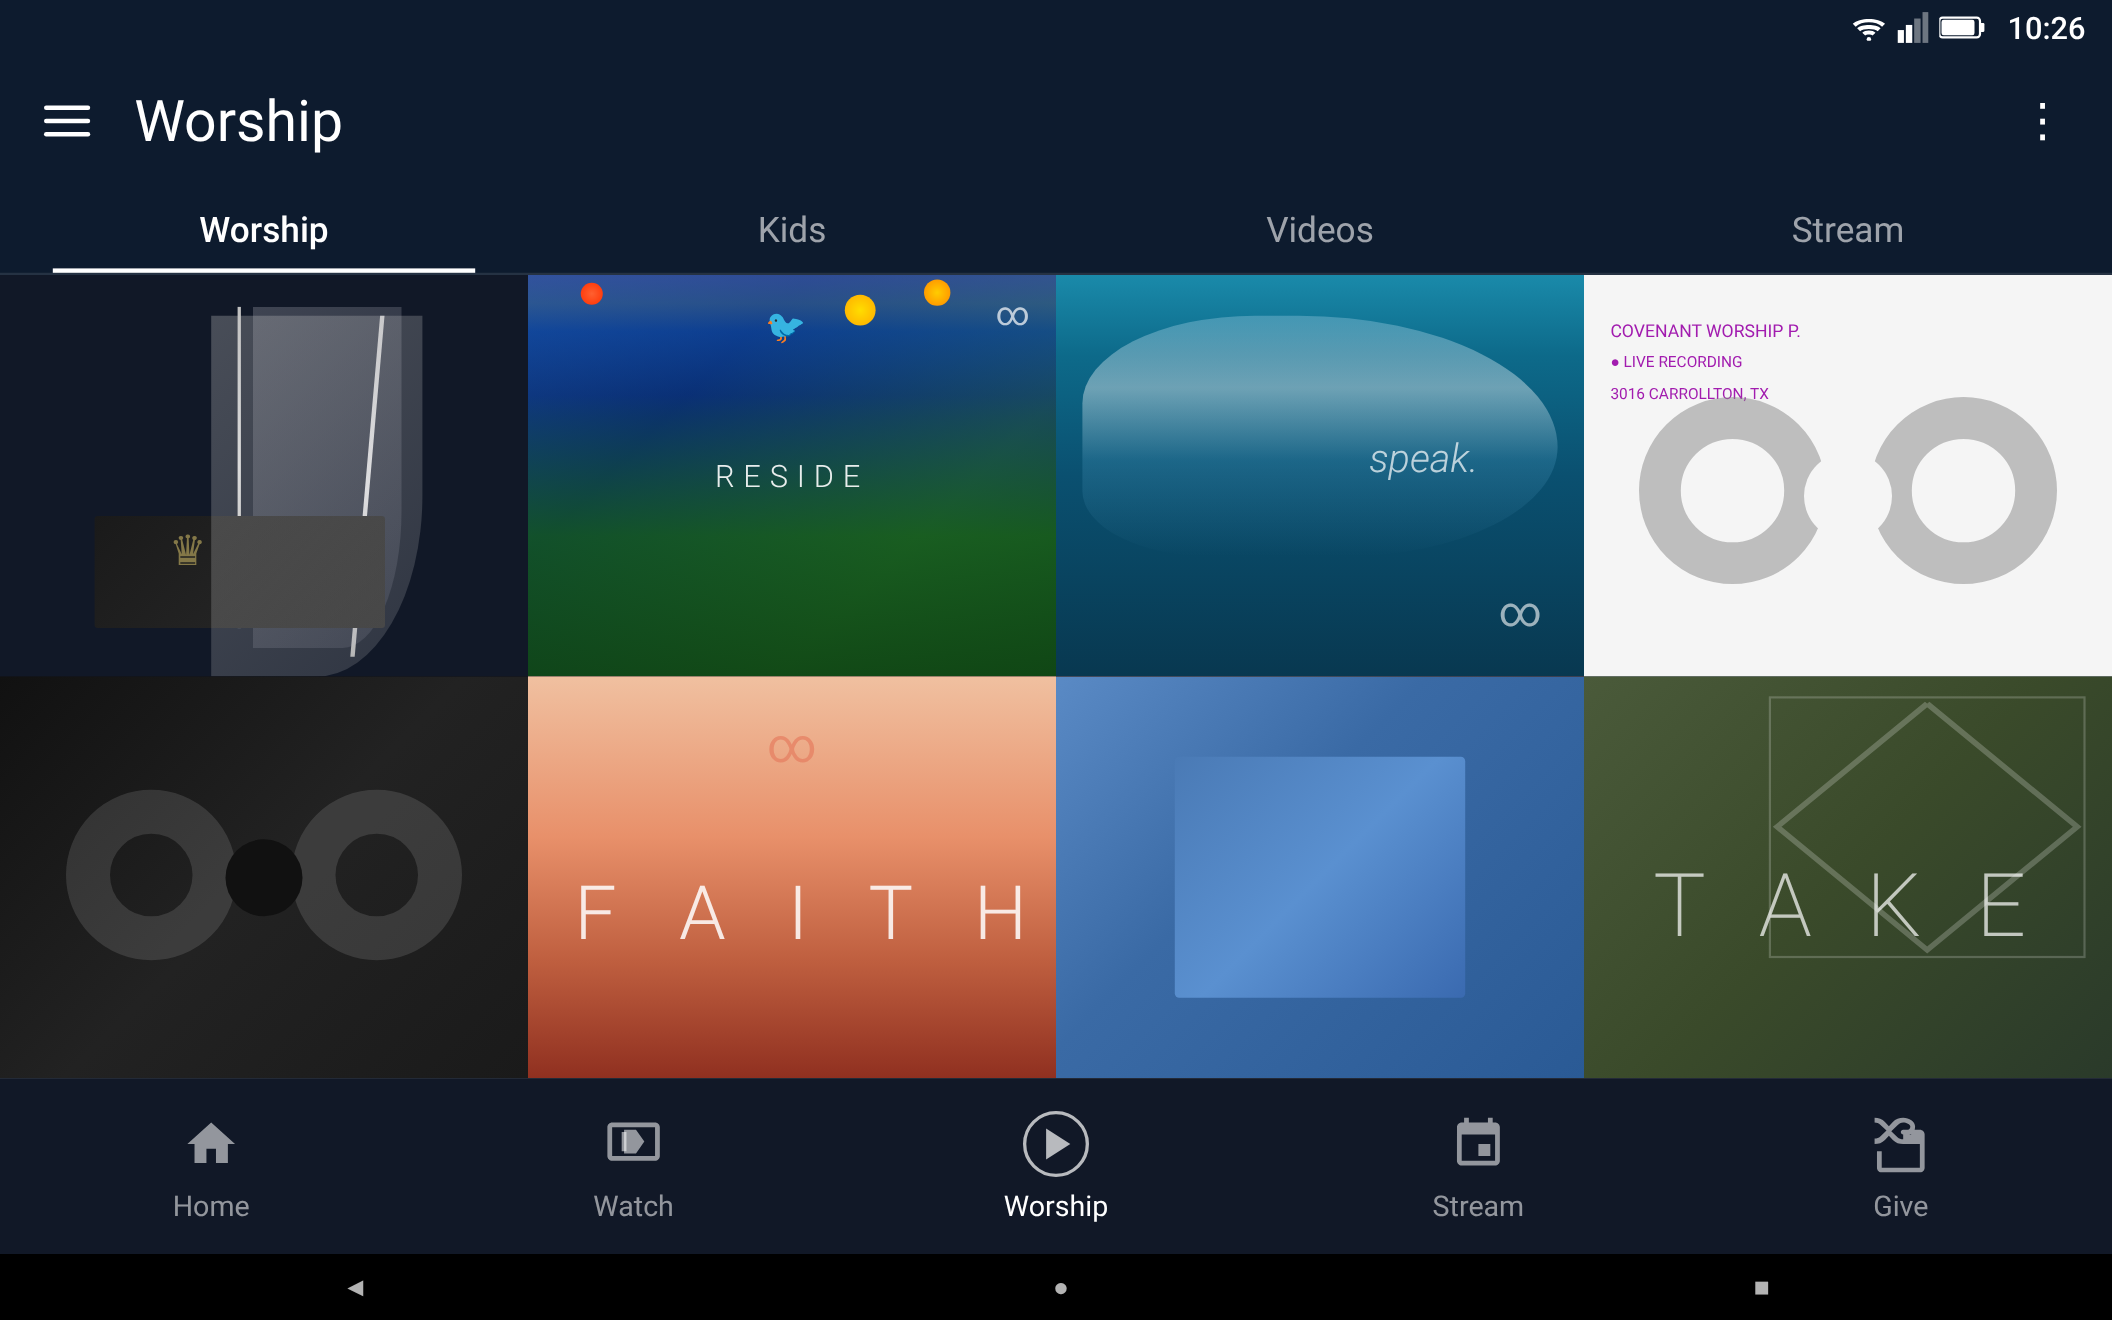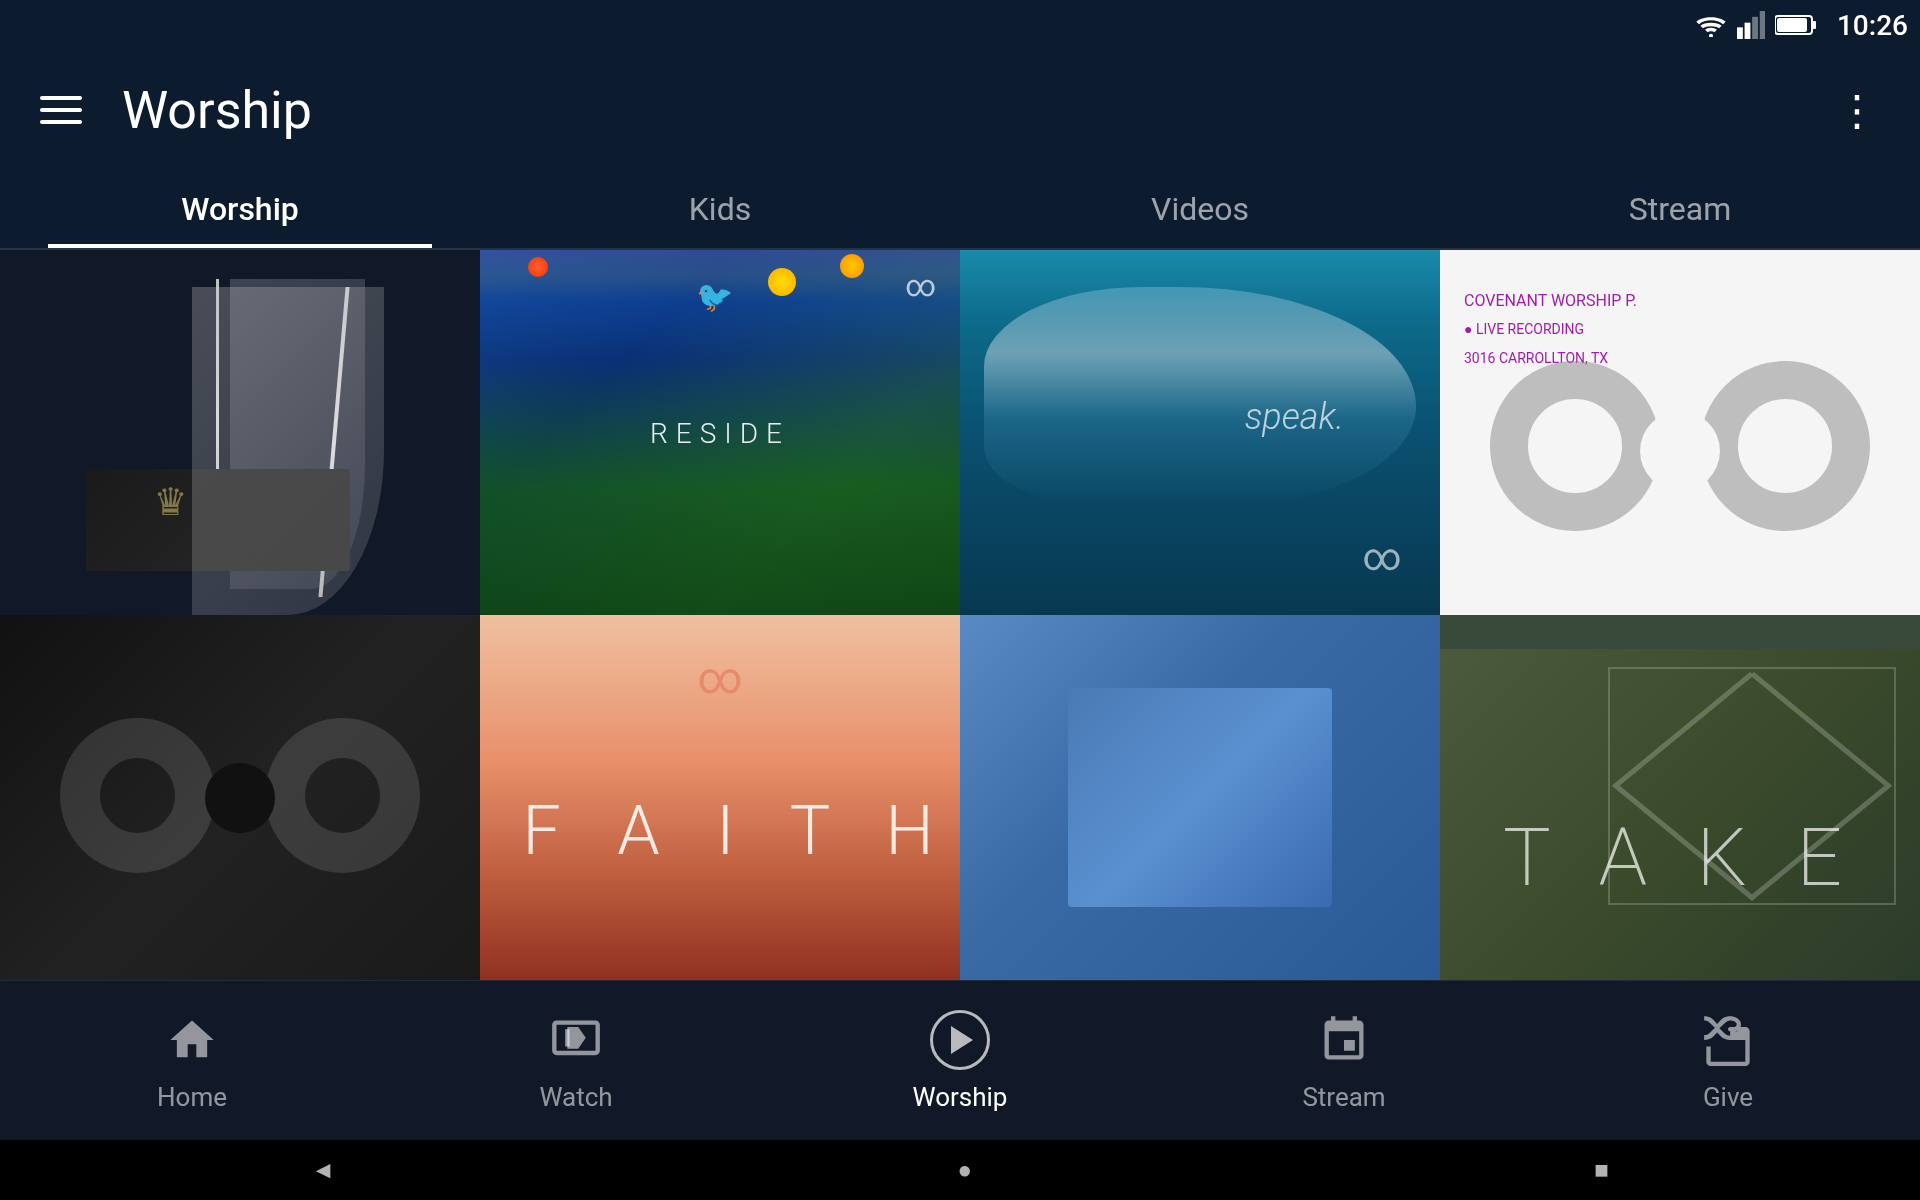--- a/index.html
+++ b/index.html
@@ -13,21 +13,21 @@
     }
 
     
     .status-bar {
       width: 100%;
       height: 50px;
       background: #0d1b2e;
       display: flex;
       align-items: center;
       justify-content: flex-end;
-      padding: 0 12px;
+      padding: 0 24px;
     }
     .status-bar .time {
       color: white;
       font-size: 28px;
       font-weight: 500;
     }
     .status-icons {
       display: flex;
       align-items: center;
       gap: 10px;
@@ -293,21 +293,20 @@
       background: #3a4a3a;
     }
     .album-8-inner {
       width: 100%;
       height: 100%;
       background: linear-gradient(135deg, #4a5a3a 0%, #3a4a2a 50%, #2a3a2a 100%);
       display: flex;
       align-items: center;
       justify-content: center;
       position: relative;
-      margin-top: 34px;
     }
     .take-text {
       color: rgba(255,255,255,0.7);
       font-size: 80px;
       letter-spacing: 15px;
       font-weight: 200;
       position: absolute;
       bottom: 30%;
     }
 

